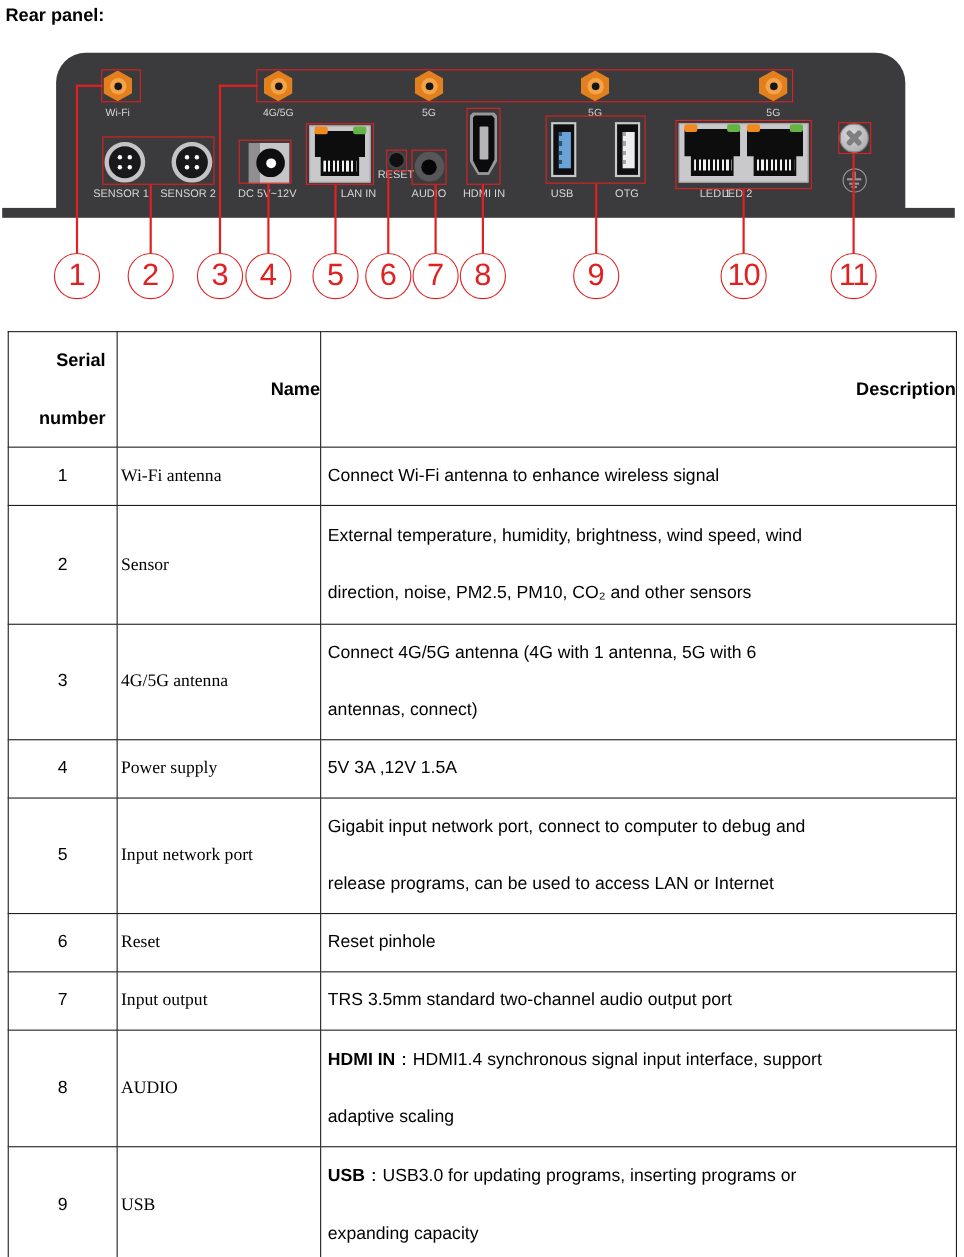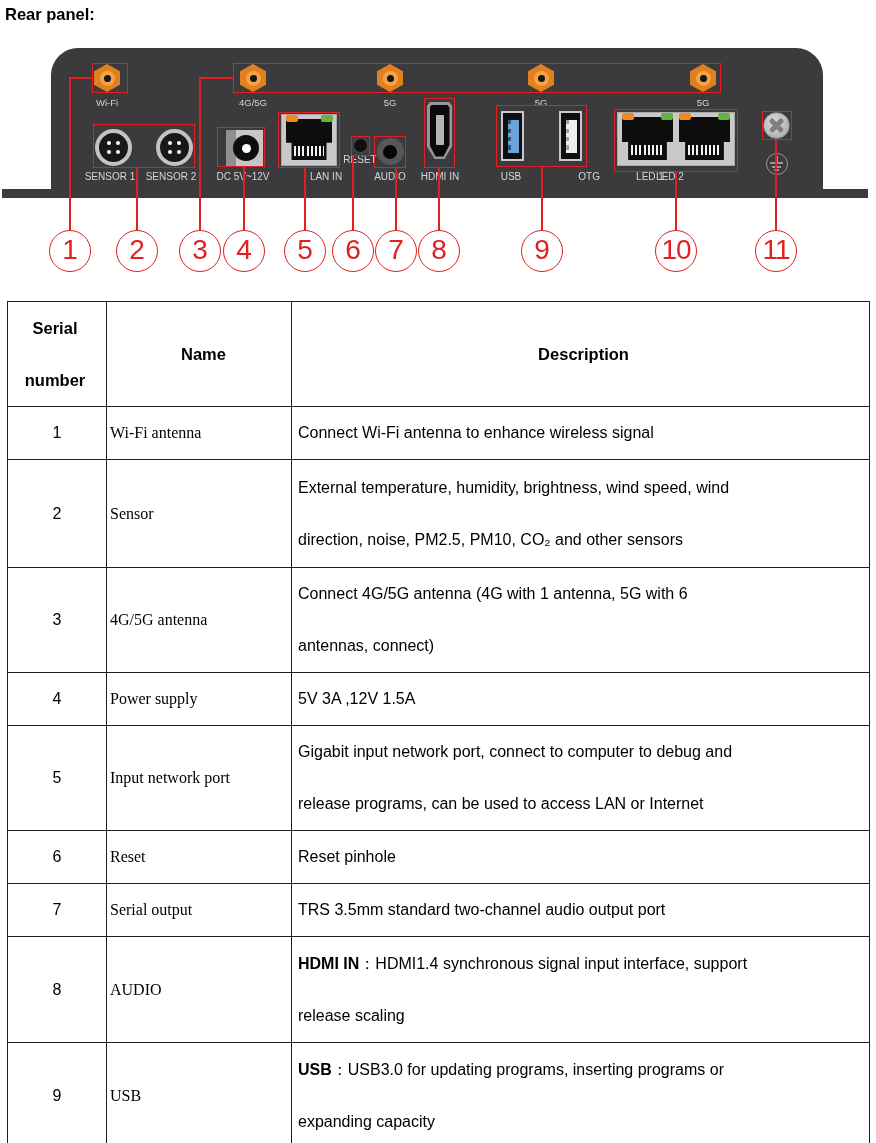--- a/index.html
+++ b/index.html
@@ -59,21 +59,21 @@
   .ground{position:absolute;left:766px;top:153px;width:22px;height:22px;border-radius:50%;border:1.8px solid #98989a;}
   .gbar{position:absolute;background:#98989a;}
   
   .crect{position:absolute;border:1.5px solid var(--red);}
   .cline{position:absolute;background:var(--red);}
   .ccircle{position:absolute;top:230px;width:42px;height:42px;border:1.6px solid var(--red);
            border-radius:50%;background:#fff;color:var(--red);font-size:28px;line-height:38px;text-align:center;}
   
   .spec{position:absolute;left:7px;top:301px;width:862px;border-collapse:collapse;table-layout:fixed;}
   .spec td,.spec th{border:1px solid #1f1f1f;vertical-align:middle;font-size:16px;font-weight:normal;}
-  .spec th{font-weight:bold;font-size:16.5px;text-align:center;}
+  .spec th{font-weight:bold;font-size:16.5px;text-align:right;}
   .col-serial{width:99px;}
   .col-name{width:185px;}
   .col-desc{width:578px;}
   .serial{text-align:center;}
   .name{padding-left:3px;font-family:Liberation Serif, serif;}
   .desc{padding-left:6px;}
   .hserial{padding-left:6px;padding-right:10px;line-height:52px;}
   .hname{padding-left:9px;}
   .hdesc{padding-left:6px;}
   .dline{line-height:52px;white-space:nowrap;}
@@ -182,21 +182,21 @@
   </div>
 
   <div class="plabel" style="left:75px;width:70px;">SENSOR 1</div>
   <div class="plabel" style="left:136px;width:70px;">SENSOR 2</div>
   <div class="plabel" style="left:203px;width:80px;">DC 5V~12V</div>
   <div class="plabel" style="left:296px;width:60px;">LAN IN</div>
   <div class="plabel" style="left:339px;top:154px;width:42px;">RESET</div>
   <div class="plabel" style="left:360px;width:60px;">AUDIO</div>
   <div class="plabel" style="left:405px;width:70px;">HDMI IN</div>
   <div class="plabel" style="left:481px;width:60px;">USB</div>
-  <div class="plabel" style="left:540px;width:60px;text-align:right;">OTG</div>
+  <div class="plabel" style="left:540px;width:60px;">OTG</div>
   <div class="plabel" style="left:620px;width:60px;">LED 1</div>
   <div class="plabel" style="left:640px;width:60px;">LED 2</div>
 
   <div class="crect" style="left:92px;top:63px;width:36px;height:30px;"></div>
   <div class="crect" style="left:233px;top:63px;width:488px;height:30px;"></div>
   <div class="crect" style="left:93px;top:124px;width:102px;height:44px;"></div>
   <div class="crect" style="left:217px;top:127px;width:48px;height:40px;"></div>
   <div class="crect" style="left:278px;top:112px;width:62px;height:56px;"></div>
   <div class="crect" style="left:351px;top:136px;width:19px;height:20px;"></div>
   <div class="crect" style="left:374px;top:136px;width:32px;height:32px;"></div>
@@ -283,31 +283,31 @@
     </tr>
     <tr style="height:53px;">
       <td class="serial">6</td>
       <td class="name">Reset</td>
       <td class="desc">
         <div class="dline"><span class="b"></span><span>Reset pinhole</span></div>
       </td>
     </tr>
     <tr style="height:53px;">
       <td class="serial">7</td>
-      <td class="name">Serial output</td>
+      <td class="name">Input output</td>
       <td class="desc">
         <div class="dline"><span class="b"></span><span>TRS 3.5mm standard two-channel audio output port</span></div>
       </td>
     </tr>
     <tr style="height:106px;">
       <td class="serial">8</td>
       <td class="name">AUDIO</td>
       <td class="desc">
         <div class="dline"><span class="b">HDMI IN</span><span>：HDMI1.4 synchronous signal input interface, support</span></div>
-        <div class="dline"><span class="b"></span><span>release scaling</span></div>
+        <div class="dline"><span class="b"></span><span>adaptive scaling</span></div>
       </td>
     </tr>
     <tr style="height:106px;">
       <td class="serial">9</td>
       <td class="name">USB</td>
       <td class="desc">
         <div class="dline"><span class="b">USB</span><span>：USB3.0 for updating programs, inserting programs or</span></div>
         <div class="dline"><span class="b"></span><span>expanding capacity</span></div>
       </td>
     </tr>

